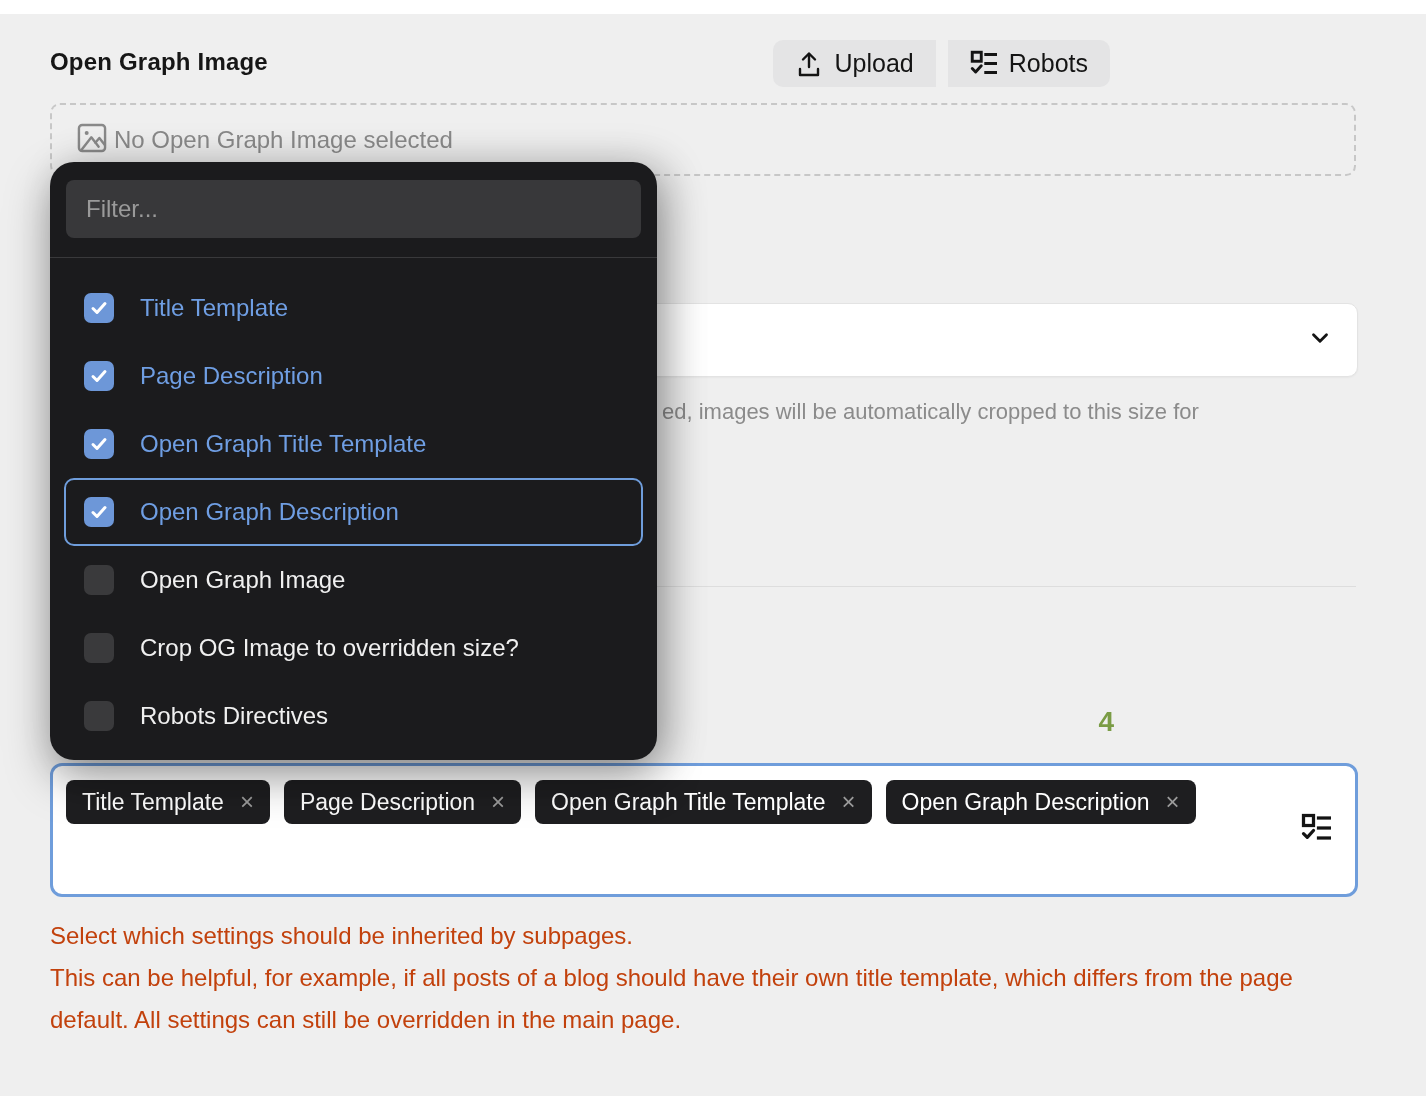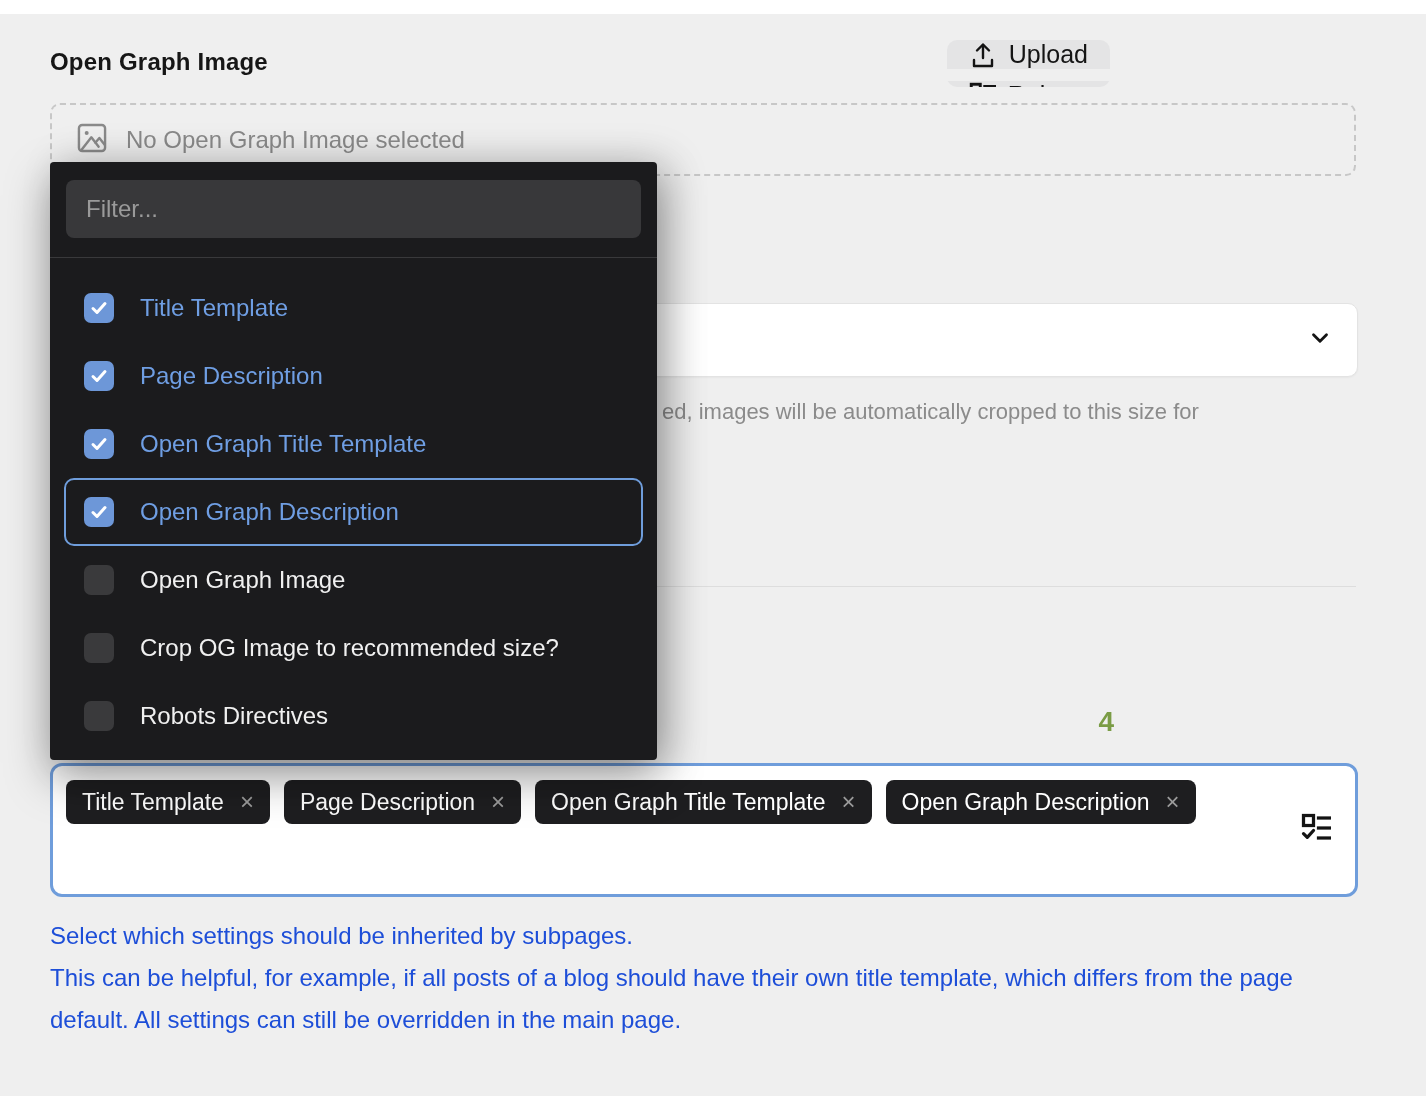--- a/index.html
+++ b/index.html
@@ -12,35 +12,35 @@
   }
   .stage { position: absolute; left: 0; top: 0; width: 1180px; height: 1096px; }
 
   
   .field-label {
     position: absolute; left: 50px; top: 48px;
     font-size: 24px; font-weight: 600; color: #161616; letter-spacing: 0.2px;
   }
   .btn-group {
     position: absolute; top: 40px; right: 70px; height: 47px;
-    display: flex; gap: 12px; border-radius: 10px; overflow: hidden; flex-direction: column;
+    display: flex; gap: 12px; border-radius: 10px; overflow: hidden;
   }
   .btn {
     display: flex; align-items: center; gap: 12px;
     background: #e4e4e5; color: #141414;
     padding: 0 22px; font-size: 25px; cursor: pointer; border: none;
     font-family: "Liberation Sans", sans-serif;
   }
   .btn svg { display: block; }
 
   
   .dashed-box {
     position: absolute; left: 50px; top: 103px; width: 1306px; height: 73px;
     border: 2px dashed #c7c7c7; border-radius: 10px;
-    display: flex; align-items: center; gap: 18px; padding: 0 24px;
+    display: flex; align-items: center; gap: 6px; padding: 0 24px;
     color: #8a8a8a;
   }
   .dashed-box .ph-text { font-size: 24px; color: #8a8a8a; }
 
   
   .size-select {
     position: absolute; left: 50px; top: 303px; width: 1308px; height: 74px;
     background: #ffffff; border: 1px solid #e3e3e3; border-radius: 10px;
     box-shadow: 0 1px 2px rgba(0,0,0,0.04);
   }
@@ -74,28 +74,28 @@
     padding: 0 16px; font-size: 23px; gap: 16px;
   }
   .tag .tag-x { color: #9b9b9b; font-size: 24px; line-height: 1; cursor: pointer; }
   .tags-field .field-icon {
     position: absolute; right: 24px; top: 50%; transform: translateY(-50%);
   }
 
   
   .help-text {
     position: absolute; left: 50px; top: 915px; width: 1300px;
-    font-size: 24px; color: #1d4ed8; line-height: 42px;
+    font-size: 24px; color: #c2410c; line-height: 42px;
   }
   .help-text p { margin: 0; }
 
   
   .dropdown-panel {
     position: absolute; left: 50px; top: 162px; width: 607px; height: 598px;
-    background: #1b1b1d; border-radius: 4px;
+    background: #1b1b1d; border-radius: 24px;
     box-shadow: 0 18px 45px rgba(0,0,0,0.35), 12px 0 40px rgba(0,0,0,0.18);
     overflow: hidden;
   }
   .filter-wrap { padding: 18px 16px 19px 16px; border-bottom: 1px solid #39393b; }
   .filter-input {
     width: 100%; height: 58px; background: #38383a; border: none; outline: none;
     border-radius: 8px; color: #e8e8e8; font-size: 24px; padding: 0 20px;
     font-family: "Liberation Sans", sans-serif;
   }
   .filter-input::placeholder { color: #9a9a9a; }
@@ -250,21 +250,21 @@
         <span class="opt-label">Open Graph Description</span>
       </div>
 
       <div class="opt-row unchecked">
         <span class="cbox"></span>
         <span class="opt-label">Open Graph Image</span>
       </div>
 
       <div class="opt-row unchecked">
         <span class="cbox"></span>
-        <span class="opt-label">Crop OG Image to recommended size?</span>
+        <span class="opt-label">Crop OG Image to overridden size?</span>
       </div>
 
       <div class="opt-row unchecked">
         <span class="cbox"></span>
         <span class="opt-label">Robots Directives</span>
       </div>
 
     </div>
   </div>
 

